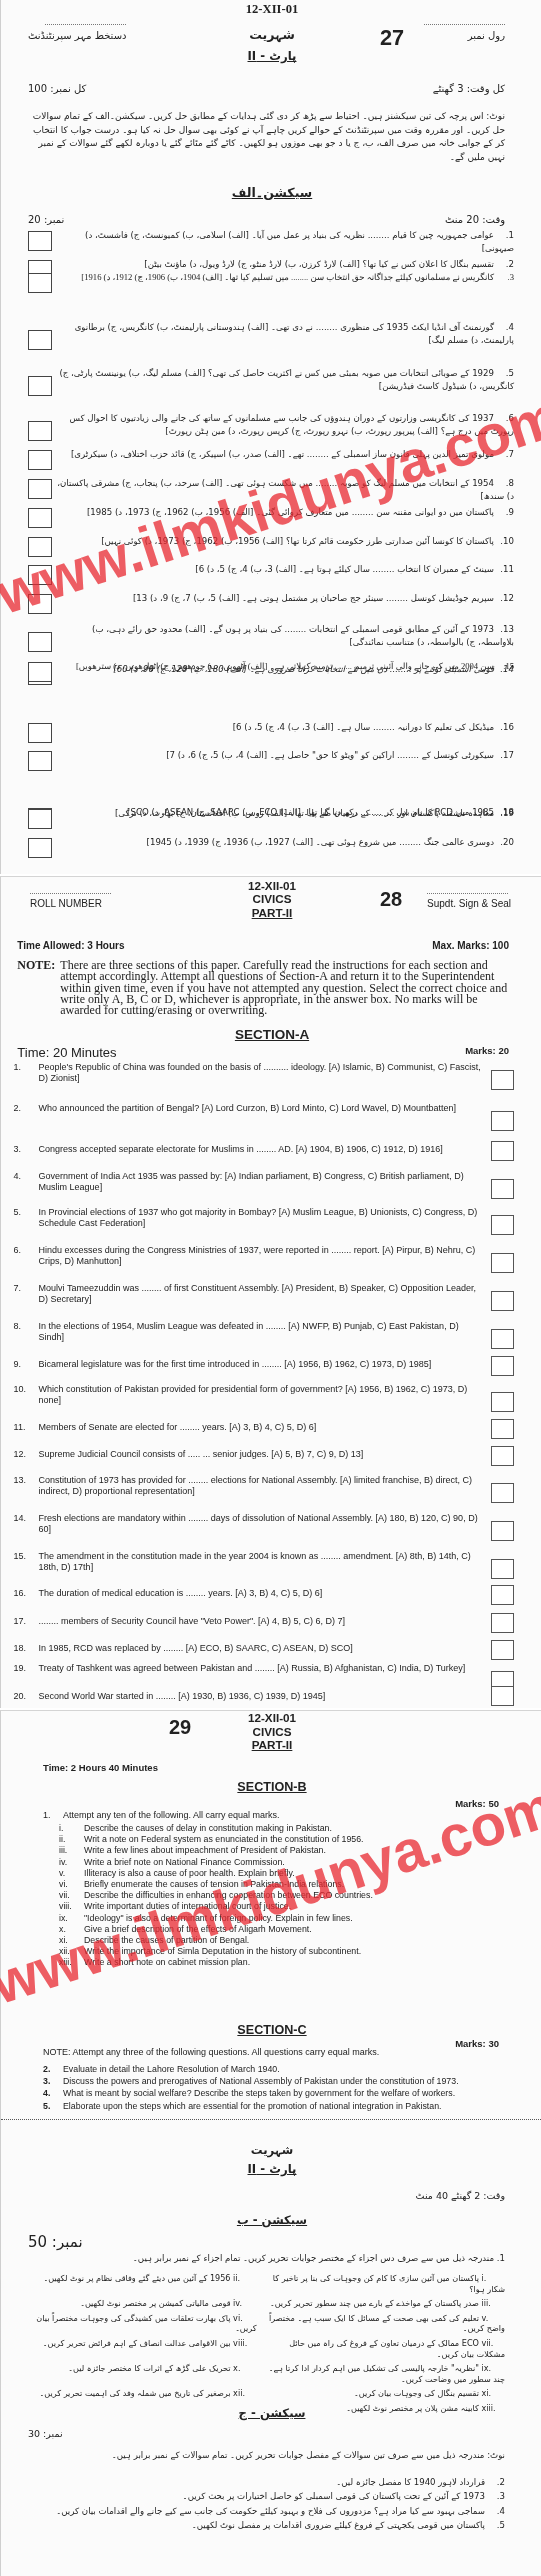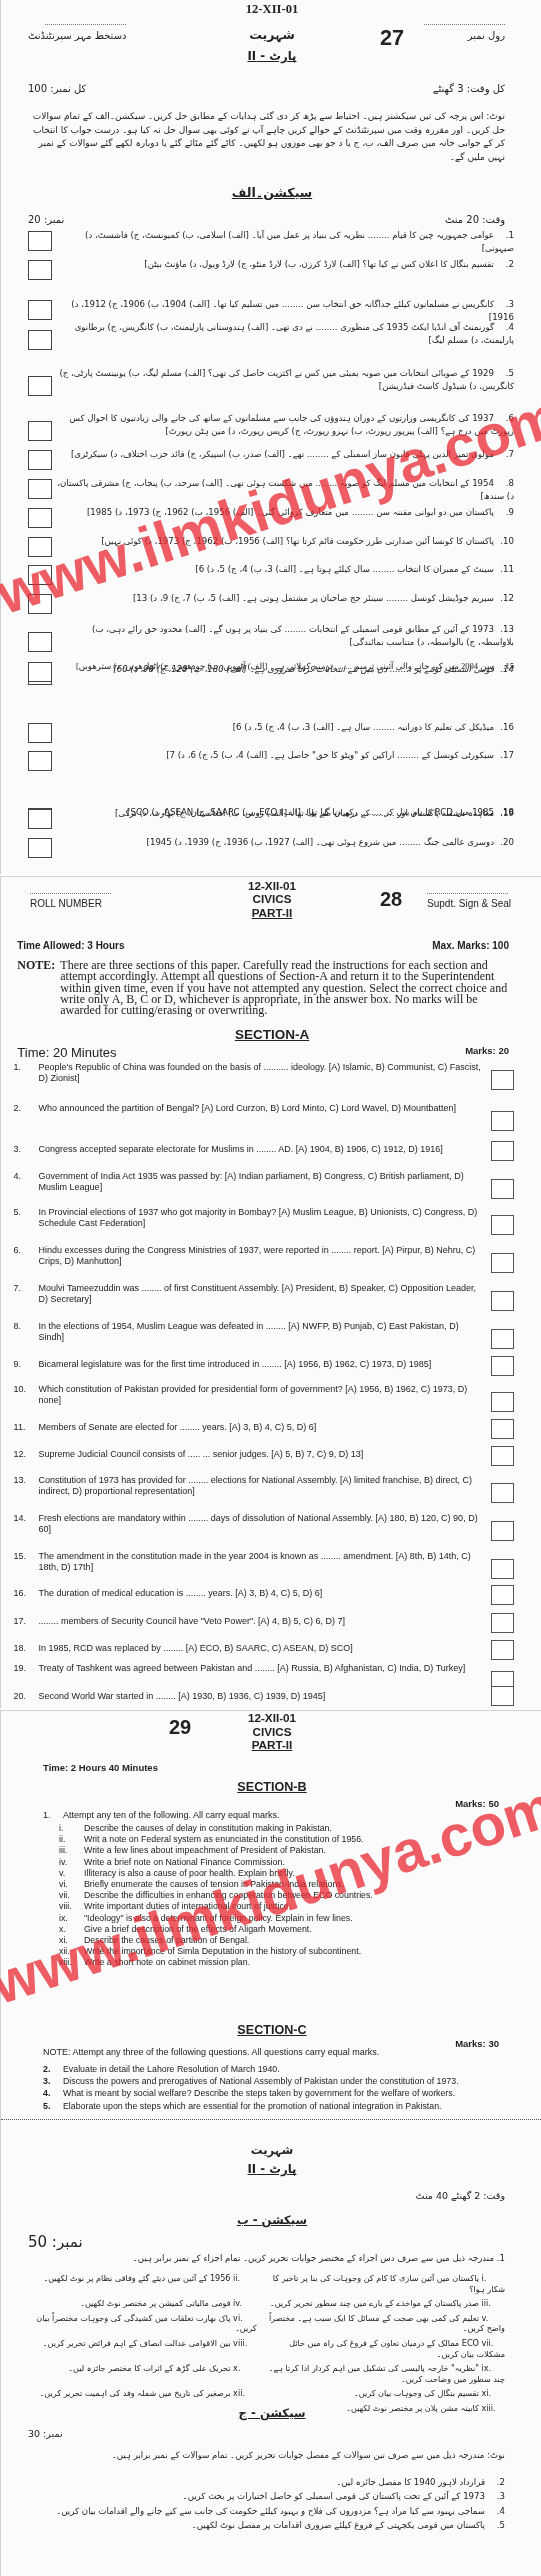--- a/index.html
+++ b/index.html
@@ -120,21 +120,21 @@
   <div class="secmarks urdu">نمبر: 20</div>
 
   <div class="mcq-u" style="top:229px;height:21.7px;">
       <span class="txt"><span class="num">1.</span><span>عوامی جمہوریہ چین کا قیام ........ نظریہ کی بنیاد پر عمل میں آیا۔ [الف) اسلامی، ب) کمیونسٹ، ج) فاشسٹ، د) صیہونی]</span></span>
       <span class="box"></span>
     </div>
   <div class="mcq-u" style="top:258px;height:21.7px;">
       <span class="txt"><span class="num">2.</span><span>تقسیم بنگال کا اعلان کس نے کیا تھا؟ [الف) لارڈ کرزن، ب) لارڈ منٹو، ج) لارڈ ویول، د) ماؤنٹ بیٹن]</span></span>
       <span class="box"></span>
     </div>
-  <div class="mcq-u" style="top:298px;height:21.7px;">
+  <div class="mcq-u" style="top:271px;height:21.7px;font-family:Liberation Serif, serif;">
       <span class="txt"><span class="num">3.</span><span>کانگریس نے مسلمانوں کیلئے جداگانہ حق انتخاب سن ........ میں تسلیم کیا تھا۔ [الف) 1904، ب) 1906، ج) 1912، د) 1916]</span></span>
       <span class="box"></span>
     </div>
   <div class="mcq-u" style="top:321px;height:29px;">
       <span class="txt"><span class="num">4.</span><span>گورنمنٹ آف انڈیا ایکٹ 1935 کی منظوری ........ نے دی تھی۔ [الف) ہندوستانی پارلیمنٹ، ب) کانگریس، ج) برطانوی پارلیمنٹ، د) مسلم لیگ]</span></span>
       <span class="box"></span>
     </div>
   <div class="mcq-u" style="top:367px;height:29px;">
       <span class="txt"><span class="num">5.</span><span>1929 کے صوبائی انتخابات میں صوبہ بمبئی میں کس نے اکثریت حاصل کی تھی؟ [الف) مسلم لیگ، ب) یونینسٹ پارٹی، ج) کانگریس، د) شیڈول کاسٹ فیڈریشن]</span></span>
       <span class="box"></span>

